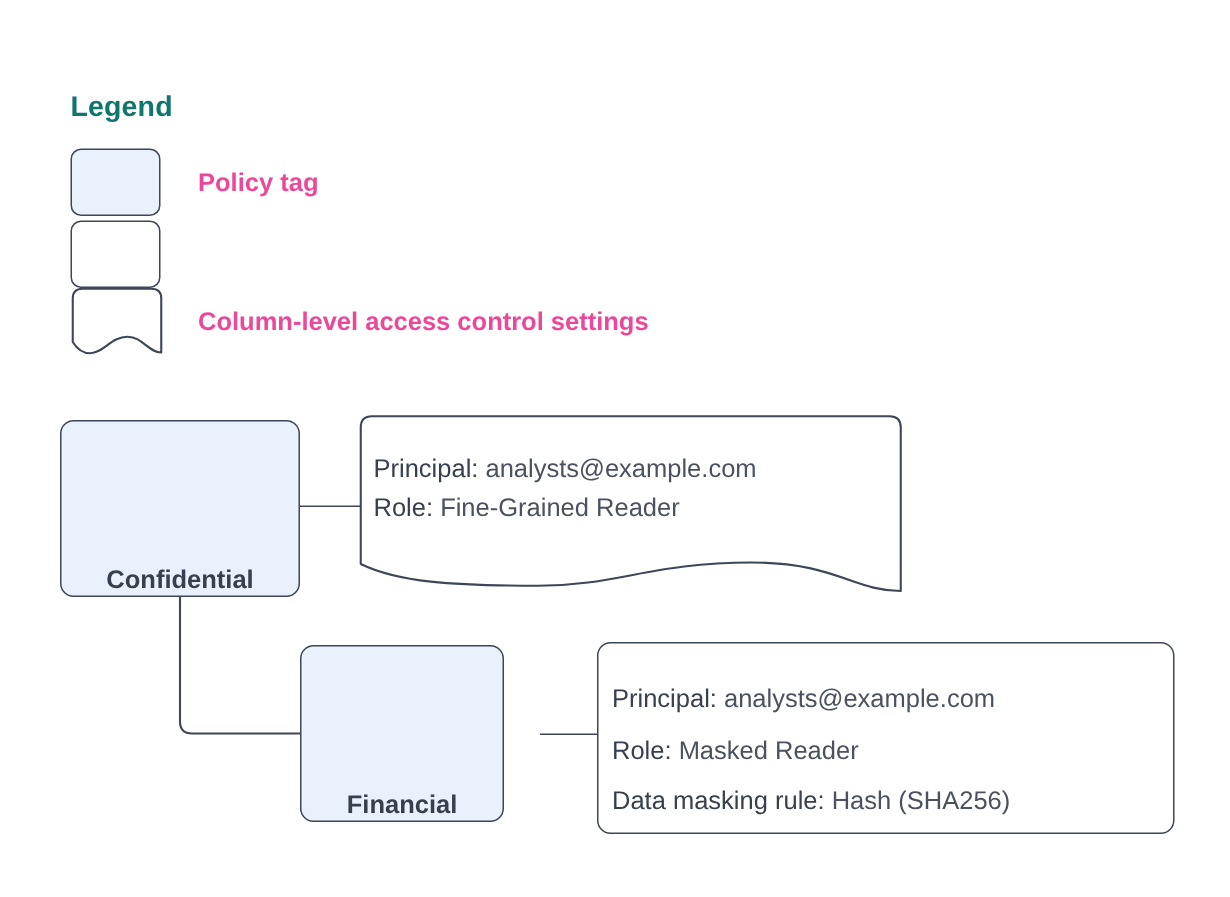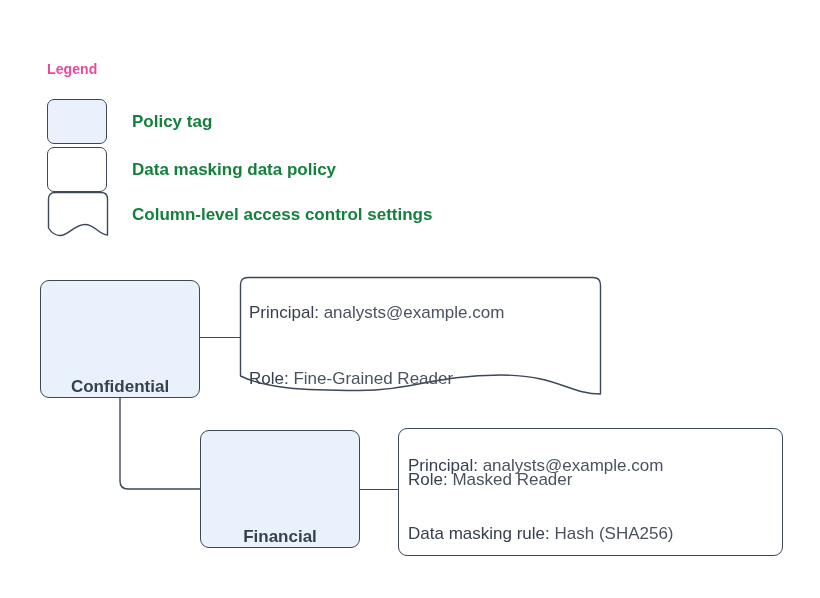--- a/index.html
+++ b/index.html
@@ -20,42 +20,42 @@
     inset: 0;
     width: 820px;
     height: 598px;
   }
 
   
   .legend-title {
     position: absolute;
     left: 47px;
     top: 61px;
-    font-size: 14px;
+    font-size: 19px;
     font-weight: bold;
-    color: #ec4899;
+    color: #0f766e;
     letter-spacing: 0.1px;
     white-space: nowrap;
   }
   .legend-row {
     position: absolute;
     left: 47px;
     display: flex;
     align-items: center;
   }
   .legend-swatch {
     position: relative;
     width: 60px;
     flex: 0 0 60px;
   }
   .legend-label {
     margin-left: 25px;
     font-size: 17px;
     font-weight: bold;
-    color: #15803d;
+    color: #ec4899;
     white-space: nowrap;
     line-height: 1;
   }
   .sw-rect {
     box-sizing: border-box;
     width: 60px;
     height: 45px;
     border: 1.4px solid #3d4757;
     border-radius: 7px;
     background: #ffffff;
@@ -134,21 +134,20 @@
     <div class="legend-swatch">
       <div class="sw-rect filled"></div>
     </div>
     <div class="legend-label">Policy tag</div>
   </div>
 
   <div class="legend-row" style="top:147px;">
     <div class="legend-swatch">
       <div class="sw-rect"></div>
     </div>
-    <div class="legend-label">Data masking data policy</div>
   </div>
 
   <div class="legend-row" style="top:191px;align-items:center;">
     <div class="legend-swatch">
       <svg class="sw-wave" viewBox="0 0 62 46">
         <path d="M1.5 37 L1.5 8 Q1.5 1.5 8 1.5 L54 1.5 Q60.5 1.5 60.5 8 L60.5 44
                  C52 44 48 33.5 38 33.5
                  C27 33.5 22 44.5 13 44.5
                  C7.5 44.5 4 41 1.5 37 Z" fill="#ffffff" stroke="#3d4757" stroke-width="1.4" stroke-linejoin="round"></path>
       </svg>
@@ -161,47 +160,47 @@
   <svg class="conn-svg" style="left:112px; top:396px; width:100px; height:100px;" viewBox="0 0 100 100">
     <path d="M8 0 L8 85 Q8 93 16 93 L100 93" fill="none" stroke="#3d4757" stroke-width="1.4"></path>
   </svg>
 
   <div class="conn conn-h" style="left:360px; top:489px; width:39px;"></div>
 
   <div class="node" style="left:40px; top:280px; width:160px; height:118px;">
     <span>Confidential</span>
   </div>
 
-  <div class="node" style="left:200px; top:430px; width:160px; height:118px;">
+  <div class="node" style="left:200px; top:430px; width:136px; height:118px;">
     <span>Financial</span>
   </div>
 
   <div class="callout-wave" style="left:239px; top:276px; width:364px; height:124px;">
     <svg viewBox="0 0 364 124" width="364" height="124">
       <path d="M1.5 100 L1.5 9 Q1.5 1.5 9 1.5 L354 1.5 Q361.5 1.5 361.5 9 L361.5 118
                C330 118 318 99 262 99
                C196 99 172 114.5 120 114.5
                C62 114.5 26 112 1.5 100 Z" fill="#ffffff" stroke="#3d4757" stroke-width="1.4" stroke-linejoin="round"></path>
     </svg>
     <div class="callout-text" style="left:10px; top:24px;">
       <b>Principal:</b>
       <span>analysts@example.com</span>
     </div>
-    <div class="callout-text" style="left:10px; top:50px;margin-top:40px;">
+    <div class="callout-text" style="left:10px; top:50px;">
       <b>Role:</b>
       <span>Fine-Grained Reader</span>
     </div>
   </div>
 
   <div class="callout-plain" style="left:398px; top:428px; width:385px; height:128px;">
     <div class="callout-text" style="left:9px; top:24px;">
       <b>Principal:</b>
       <span>analysts@example.com</span>
     </div>
-    <div class="callout-text" style="left:9px; top:38px;">
+    <div class="callout-text" style="left:9px; top:59px;">
       <b>Role:</b>
       <span>Masked Reader</span>
     </div>
     <div class="callout-text" style="left:9px; top:92px;">
       <b>Data masking rule:</b>
       <span>Hash (SHA256)</span>
     </div>
   </div>
 
 </div>

